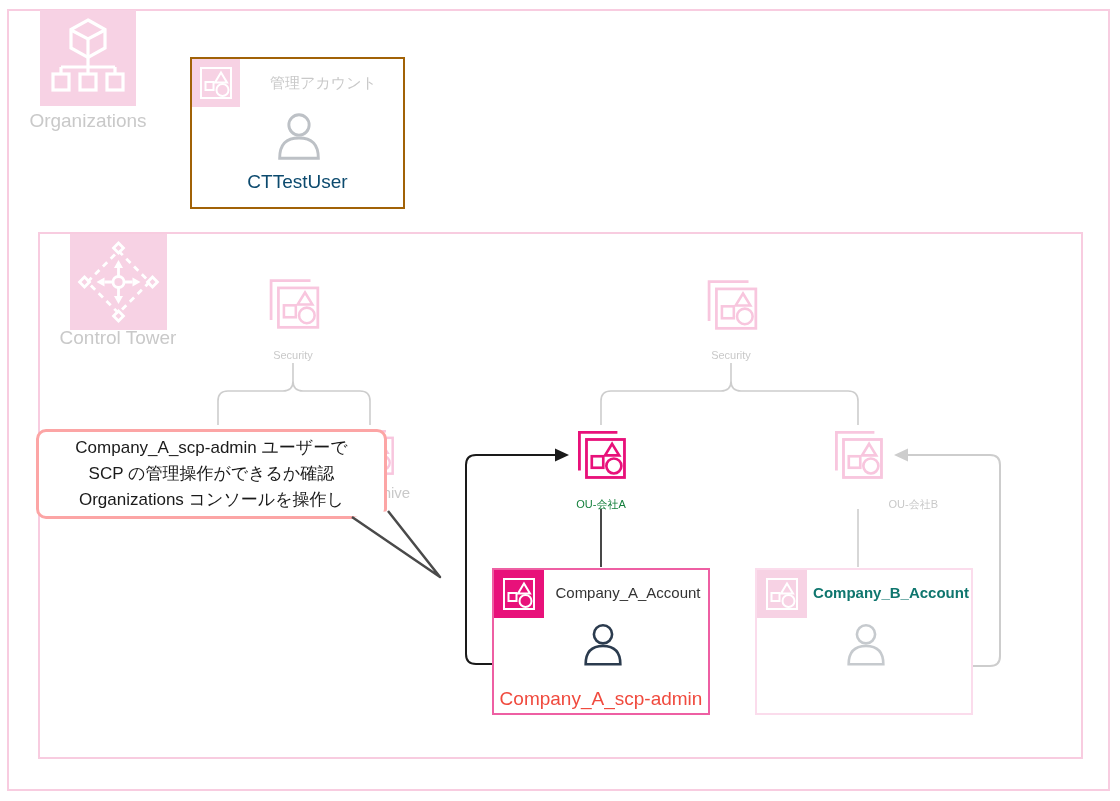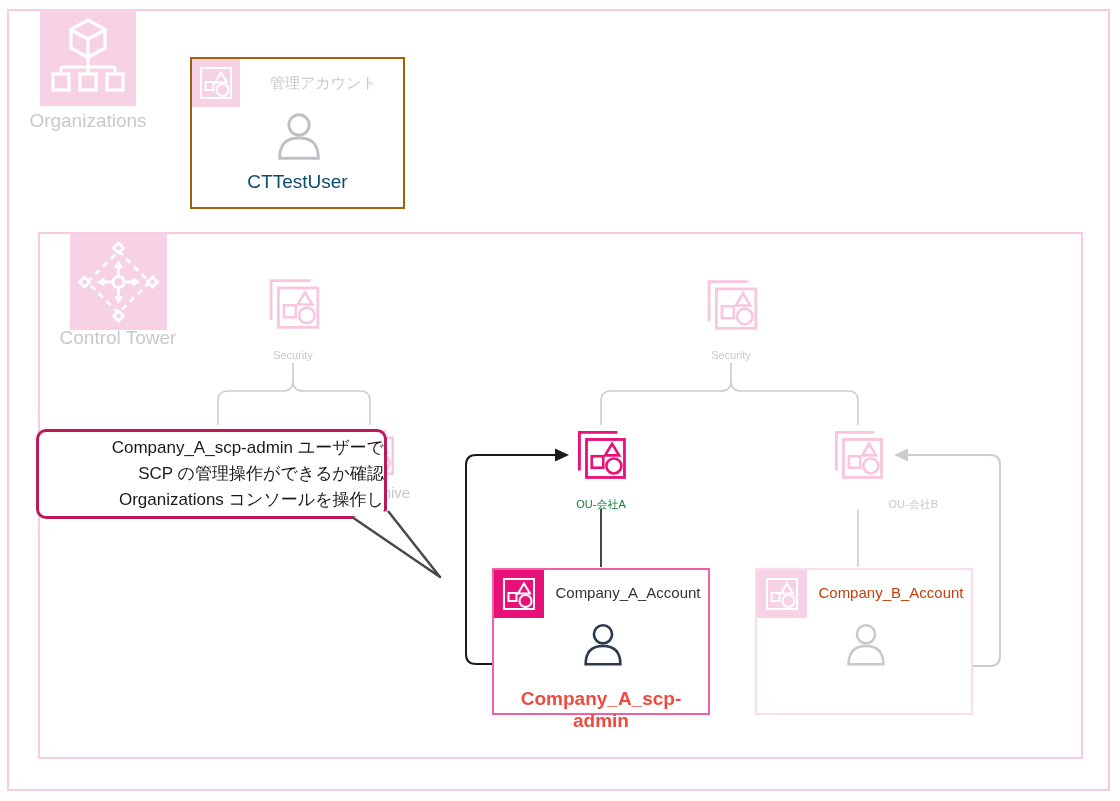--- a/index.html
+++ b/index.html
@@ -7,31 +7,31 @@
           font-family:"Liberation Sans","DejaVu Sans",sans-serif;}
   .frame{position:absolute;border:2px solid #F8CCE0;background:transparent;box-sizing:border-box;}
   .icon-tile{position:absolute;background:#F7D2E4;}
   .icon-tile svg{display:block;width:100%;height:100%;}
   .node-label{position:absolute;text-align:center;color:#C9C9C9;}
   .lbl-lg{font-size:19px;}
   .lbl-md{font-size:11px;margin-top:10px;}
   .lbl-sm{font-size:15px;}
   .acct-box{position:absolute;background:#fff;box-sizing:border-box;}
   .acct-title{position:absolute;font-size:15px;text-align:center;}
-  .acct-user{position:absolute;width:100%;text-align:center;font-size:19px;font-weight:bold;}
+  .acct-user{position:absolute;width:100%;text-align:center;font-size:19px;font-weight:normal;}
   .corner-icon{position:absolute;left:0;top:0;}
   .corner-icon svg{display:block;width:100%;height:100%;}
   .person{position:absolute;}
   .person svg{display:block;width:100%;height:100%;}
   .ou-icon{position:absolute;}
   .ou-icon svg{display:block;width:100%;height:100%;}
   #connector-layer,#callout-tail-layer{position:absolute;left:0;top:0;pointer-events:none;}
   #callout{position:absolute;left:36px;top:429px;width:351px;height:90px;background:#fff;
-           border:3px solid #be185d;border-radius:10px;box-sizing:border-box;z-index:5;
-           text-align:right;color:#1a1a1a;font-size:17px;line-height:26px;padding-top:3px;}
+           border:3px solid #fca5a5;border-radius:10px;box-sizing:border-box;z-index:5;
+           text-align:center;color:#1a1a1a;font-size:17px;line-height:26px;padding-top:3px;}
   .z1{z-index:1}.z2{z-index:2}.z6{z-index:6}
 </style>
 </head>
 <body>
 
 <div id="canvas">
 
   <div class="frame" style="left:7px;top:9px;width:1103px;height:782px;"></div>
 
   <div class="frame" style="left:38px;top:232px;width:1045px;height:527px;"></div>
@@ -187,21 +187,21 @@
 
   <div class="acct-box z2" style="left:755px;top:568px;width:218px;height:147px;border:2px solid #FBDCEC;">
     <div class="corner-icon" style="width:50px;height:48px;background:#F7D2E4;">
       <svg viewBox="0 0 48 48" fill="none" stroke="#fff" stroke-width="2">
         <rect x="9" y="9" width="30" height="30"></rect>
         <rect x="13.5" y="23" width="8" height="8"></rect>
         <path d="M29,13.5 L35,23.5 H23 Z"></path>
         <circle cx="30.5" cy="31" r="6"></circle>
       </svg>
     </div>
-    <div class="acct-title" style="left:50px;width:168px;top:14px;color:#c2410c;">Company_B_Account</div>
+    <div class="acct-title" style="left:50px;width:168px;top:14px;color:#0f766e;font-weight:bold;">Company_B_Account</div>
     <div class="person" style="left:83px;top:50px;width:52px;height:52px;">
       <svg viewBox="0 0 60 60" fill="none" stroke="#C6CACE" stroke-width="3">
         <circle cx="30" cy="16.5" r="10.5"></circle>
         <path d="M10,51 C10,36 17,30 30,30 C43,30 50,36 50,51 Z"></path>
       </svg>
     </div>
   </div>
 
   <div id="callout">
     <div>Company_A_scp-admin ユーザーで</div>

